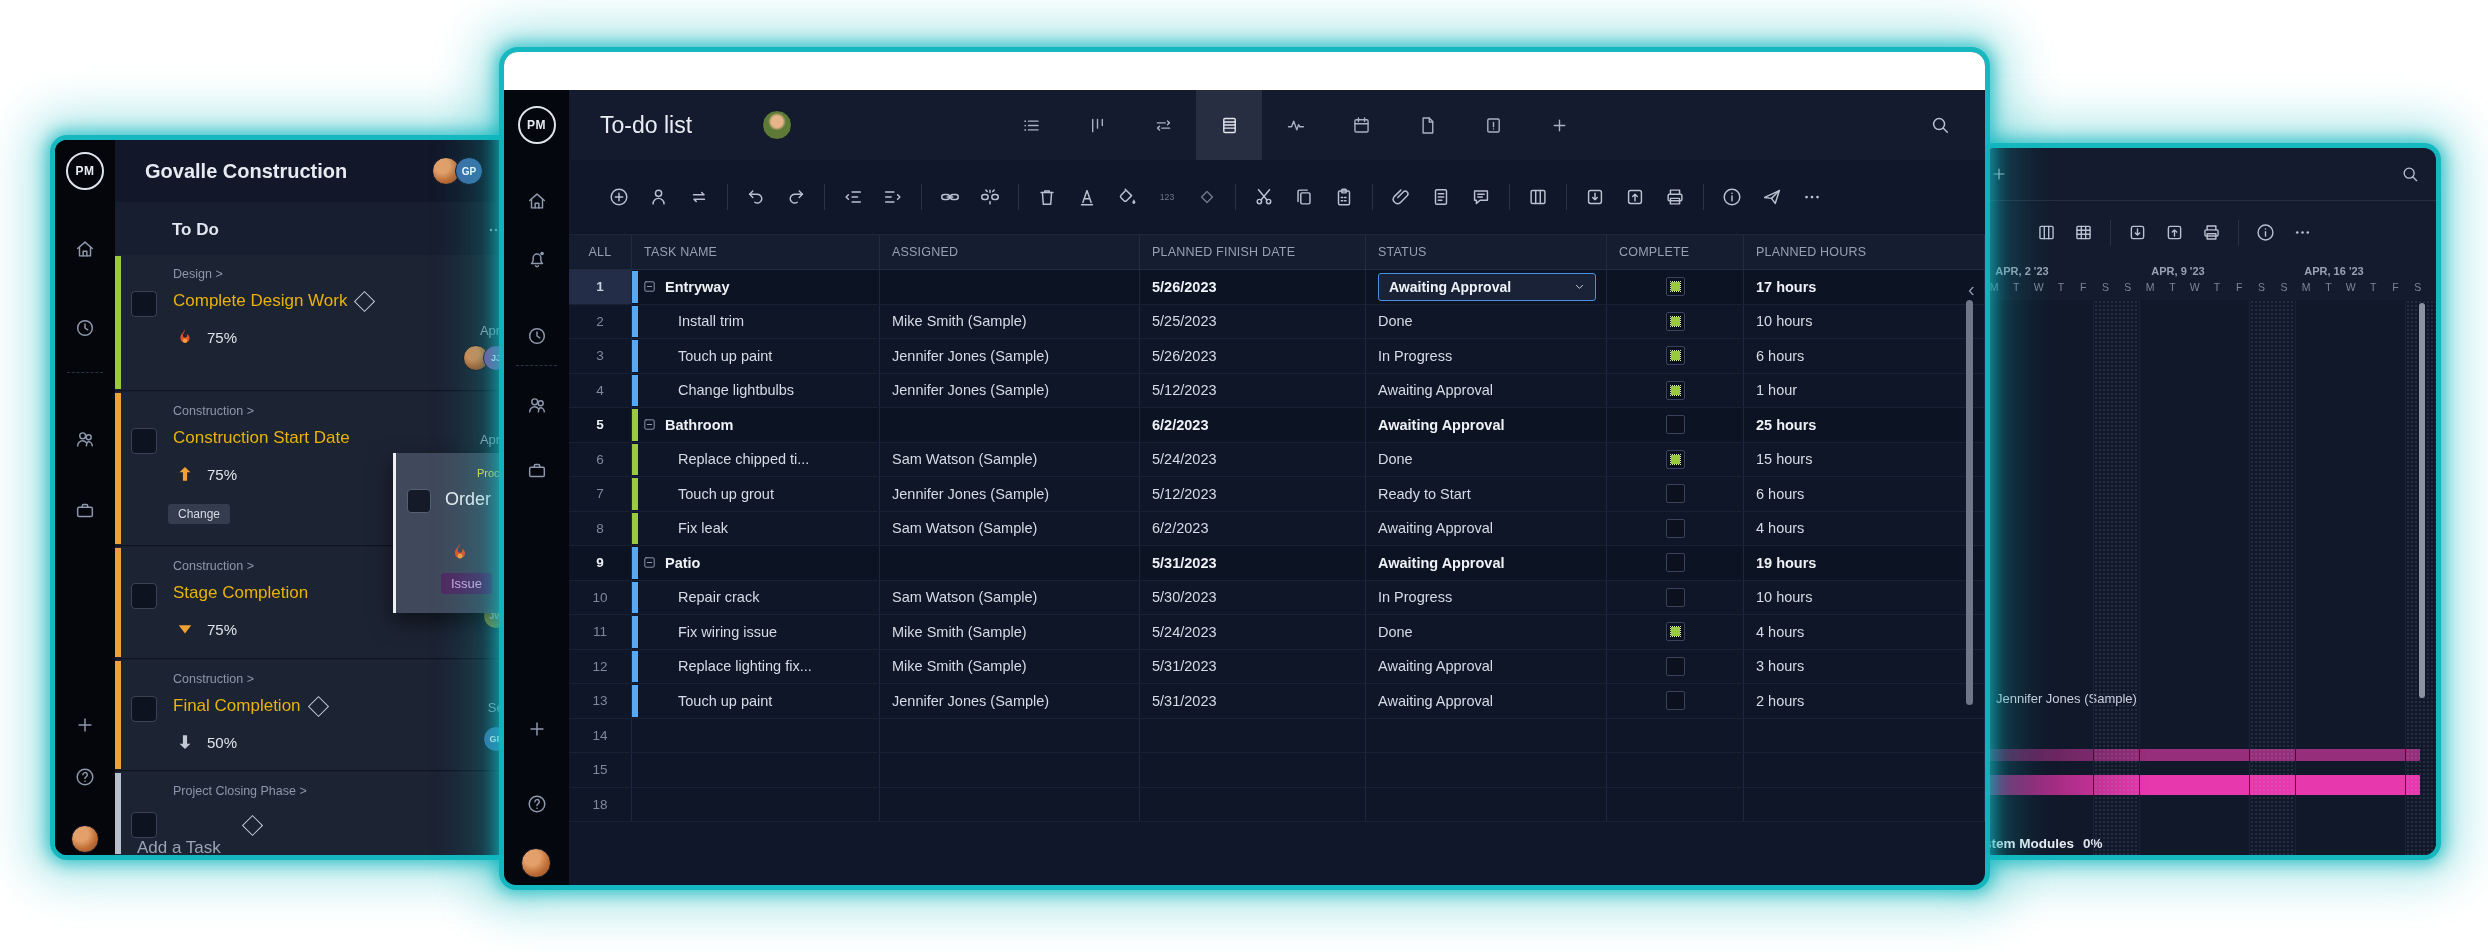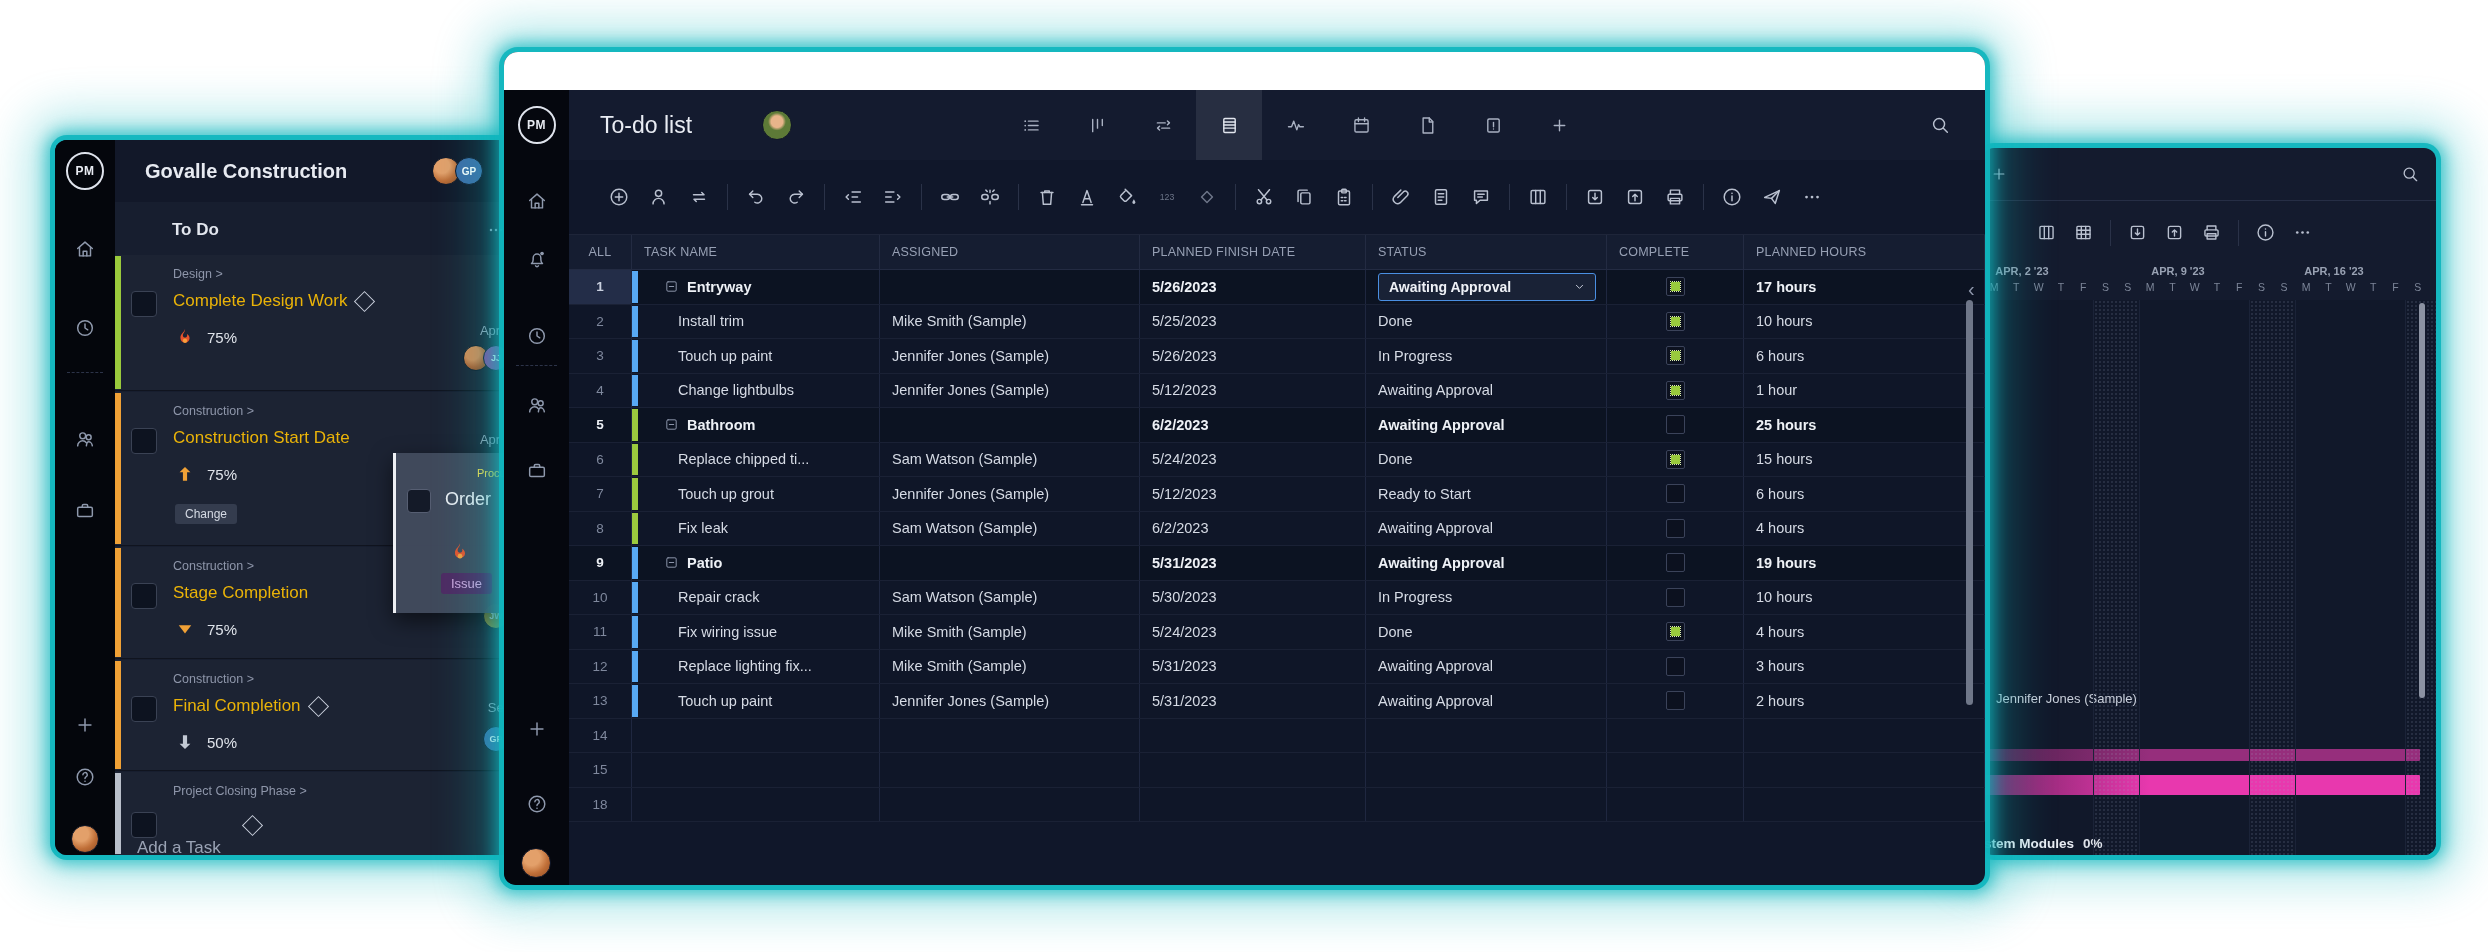--- a/index.html
+++ b/index.html
@@ -35,21 +35,21 @@
   #board-title{position:absolute;left:57px;top:0;height:56px;display:flex;align-items:center;color:#e2e6ee;font-size:17px;font-weight:600;}
   #board-menu{position:absolute;right:6px;top:18px;width:26px;height:20px;color:#9aa3b5;}
   .card{position:absolute;left:0;right:0;background:#1c2333;border-bottom:1px solid #10141f;}
   .card-bar{position:absolute;left:0;top:1px;bottom:1px;width:6px;}
   .card-crumb{position:absolute;left:58px;top:12px;font-size:12.5px;color:#8e96aa;}
   .card-cb{position:absolute;left:16px;top:36px;width:26px;height:26px;border:1.5px solid #3a4254;border-radius:4px;background:#0d1320;box-sizing:border-box;}
   .card-title{position:absolute;left:58px;top:36px;font-size:17px;color:#eab308;display:flex;align-items:center;gap:10px;white-space:nowrap;}
   .mi-diamond{width:13px;height:13px;border:1.5px solid #c7cdda;transform:rotate(45deg);display:inline-block;}
   .card-prio{position:absolute;left:60px;top:72px;display:flex;align-items:center;gap:12px;color:#dfe3ea;font-size:15px;}
   .prio-ico{width:20px;height:20px;}
-  .card-tag{position:absolute;left:60px;font-size:12px;color:#d5dae4;background:#343c4e;border-radius:3px;padding:3px 10px;}
+  .card-tag{position:absolute;left:53px;font-size:12px;color:#d5dae4;background:#343c4e;border-radius:3px;padding:3px 10px;}
   .card-date{position:absolute;right:4px;font-size:13px;color:#9aa3b5;white-space:nowrap;}
   .card-avs{position:absolute;display:flex;}
   #add-task{position:absolute;left:22px;top:636px;font-size:17px;color:#9aa3b5;}
   #drag-card{position:absolute;left:338px;top:313px;width:124px;height:160px;background:rgba(66,74,93,.97);
              border-radius:3px;box-shadow:0 8px 22px rgba(0,0,0,.55);z-index:2;}
   #drag-card .bar{position:absolute;left:0;top:0;bottom:0;width:3px;background:#eef0f4;}
   #dc-crumb{position:absolute;left:52px;top:14px;font-size:11px;color:#fde047;white-space:nowrap;margin-left:32px;}
   #dc-cb{position:absolute;left:14px;top:36px;width:24px;height:24px;border:1.5px solid #565e72;border-radius:4px;background:#141a28;box-sizing:border-box;}
   #dc-title{position:absolute;left:52px;top:36px;font-size:18px;color:#eceef3;white-space:nowrap;}
   #dc-fire{position:absolute;left:56px;top:88px;width:22px;height:22px;}
@@ -79,21 +79,21 @@
   #cw-table-head .hcell{display:flex;align-items:center;padding-left:12px;color:#97a0b4;font-size:12.5px;border-right:1px solid #232b42;letter-spacing:.2px;}
   #cw-table-head .hcell:first-child{justify-content:center;padding-left:0;}
   #cw-rows{position:absolute;left:65px;top:218px;right:0;bottom:0;overflow:hidden;}
   .trow{display:grid;grid-template-columns:63px 248px 260px 226px 241px 137px 1fr;height:34.5px;background:#0f1628;border-bottom:1px solid #1a2135;box-sizing:border-box;}
   .trow.group{background:#0c1322;}
   .cell{position:relative;display:flex;align-items:center;border-right:1px solid #1f2740;color:#d6dbe5;font-size:14.5px;
         padding-left:12px;box-sizing:border-box;white-space:nowrap;overflow:hidden;}
   .cell.num{justify-content:center;padding-left:0;color:#7f889d;font-size:13.5px;}
   .trow.selected .cell.num{background:#232d48;color:#c9d0df;}
   .rowbar{position:absolute;left:0;top:1px;bottom:1px;width:6px;}
-  .cell.name{padding-left:32px;gap:8px;}
+  .cell.name{padding-left:10px;gap:8px;}
   .cell.name.child{padding-left:46px;}
   .trow.group .cell{font-weight:bold;color:#eef1f6;}
   .trow.group .cell.assigned{font-weight:normal;}
   .gminus{width:15px;height:15px;color:#8b94a9;flex:0 0 auto;}
   .status-dd{display:flex;align-items:center;justify-content:space-between;width:218px;height:28px;border:1.5px solid #4a8fe2;
              border-radius:3px;background:#192236;padding:0 8px 0 10px;box-sizing:border-box;font-weight:bold;color:#eef1f6;font-size:14px;}
   .status-dd .ico{width:15px;height:15px;color:#c3c9d6;}
   .cbx{width:17px;height:17px;border:1px solid #3b435a;background:#0c111f;border-radius:2px;display:flex;align-items:center;justify-content:center;}
   .cbx .fill{width:9px;height:9px;background:#99ca3d;outline:1px dotted #d9ecae;}
   #cw-scroll{position:absolute;left:1462px;top:248px;width:7px;height:405px;background:#6f7789;border-radius:4px;z-index:6;}

